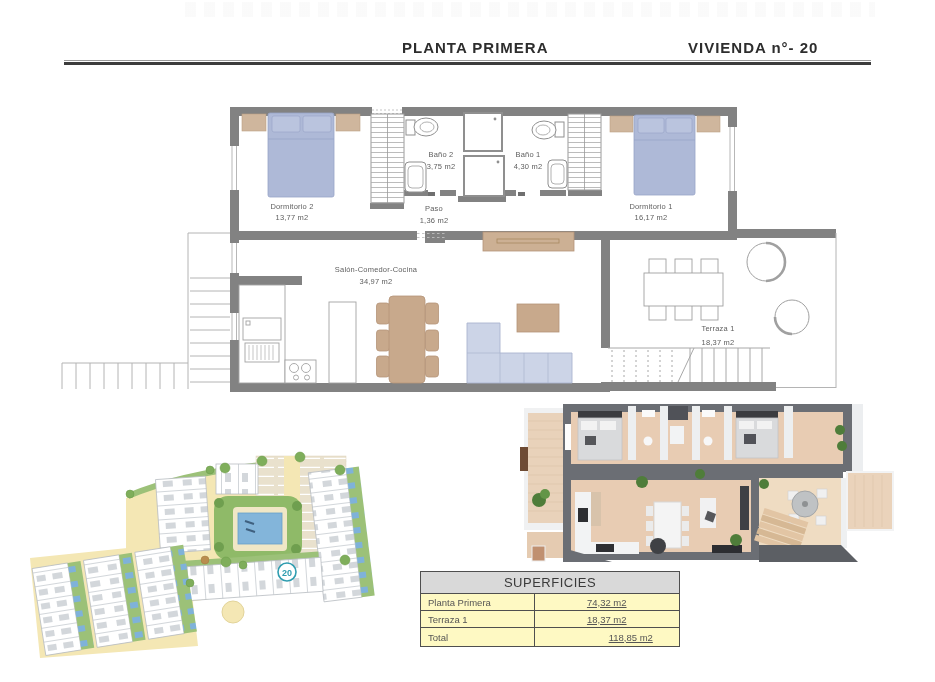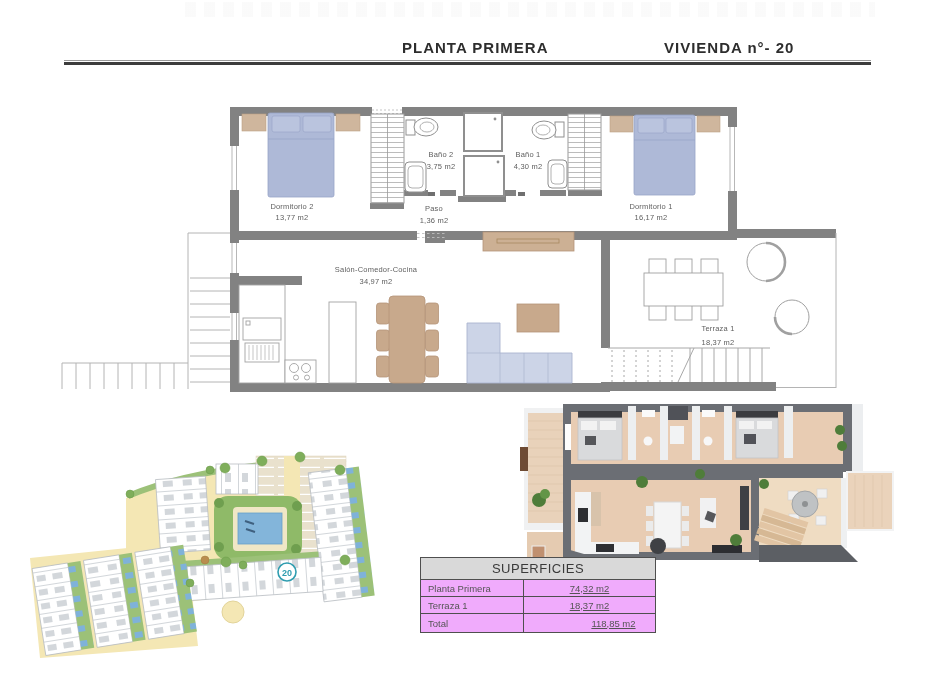--- a/index.html
+++ b/index.html
@@ -4,30 +4,30 @@
 <style>
   html,body { margin:0; padding:0; background:#ffffff; }
   .page { position:relative; width:935px; height:682px; background:#fff;
           font-family:"Liberation Sans", sans-serif; overflow:hidden; }
   .watermark { position:absolute; left:185px; top:2px; width:690px; height:15px;
                background:repeating-linear-gradient(90deg, rgba(0,0,0,0.03) 0 11px, transparent 11px 19px);
                opacity:.6; }
   .hdr-title { position:absolute; top:39px; font-size:15px; font-weight:bold;
                letter-spacing:1px; color:#2d2d2d; white-space:nowrap; }
   .hdr-left  { left:402px; }
-  .hdr-right { left:664px; }
+  .hdr-right { left:688px; }
   .hdr-rule  { position:absolute; left:64px; top:60px; width:807px; }
   .hdr-rule .r1 { height:1px; background:#9a9a9a; }
   .hdr-rule .r2 { height:3px; background:#3c3c3c; margin-top:1px; }
   .plan-svg { position:absolute; left:0; top:0; }
   .lbl { font-family:"Liberation Sans", sans-serif; font-size:7.5px; fill:#5e5e5e;
          text-anchor:middle; letter-spacing:.2px; }
   
-  .sup-table { position:absolute; left:420px; top:557px; width:236px;
-               border:1.5px solid #4f4f4f; background:#f0abfc; box-sizing:border-box; }
+  .sup-table { position:absolute; left:420px; top:571px; width:260px;
+               border:1.5px solid #4f4f4f; background:#fef9c3; box-sizing:border-box; }
   .sup-header { height:21px; background:#d9d9d9; border-bottom:1.5px solid #4f4f4f;
                 display:flex; align-items:center; justify-content:center;
                 font-size:13px; letter-spacing:.5px; color:#3a3a3a; }
   .sup-row { display:flex; height:16px; border-bottom:1px solid #4f4f4f;
              font-size:9.5px; color:#555; }
   .sup-row.last { border-bottom:none; height:18px;gap:48px; }
   .sup-label { width:44%; border-right:1px solid #4f4f4f; display:flex;
                align-items:center; padding-left:7px; box-sizing:border-box; }
   .sup-value { flex:1; display:flex; align-items:center; justify-content:center;text-decoration:underline; }
 </style>

